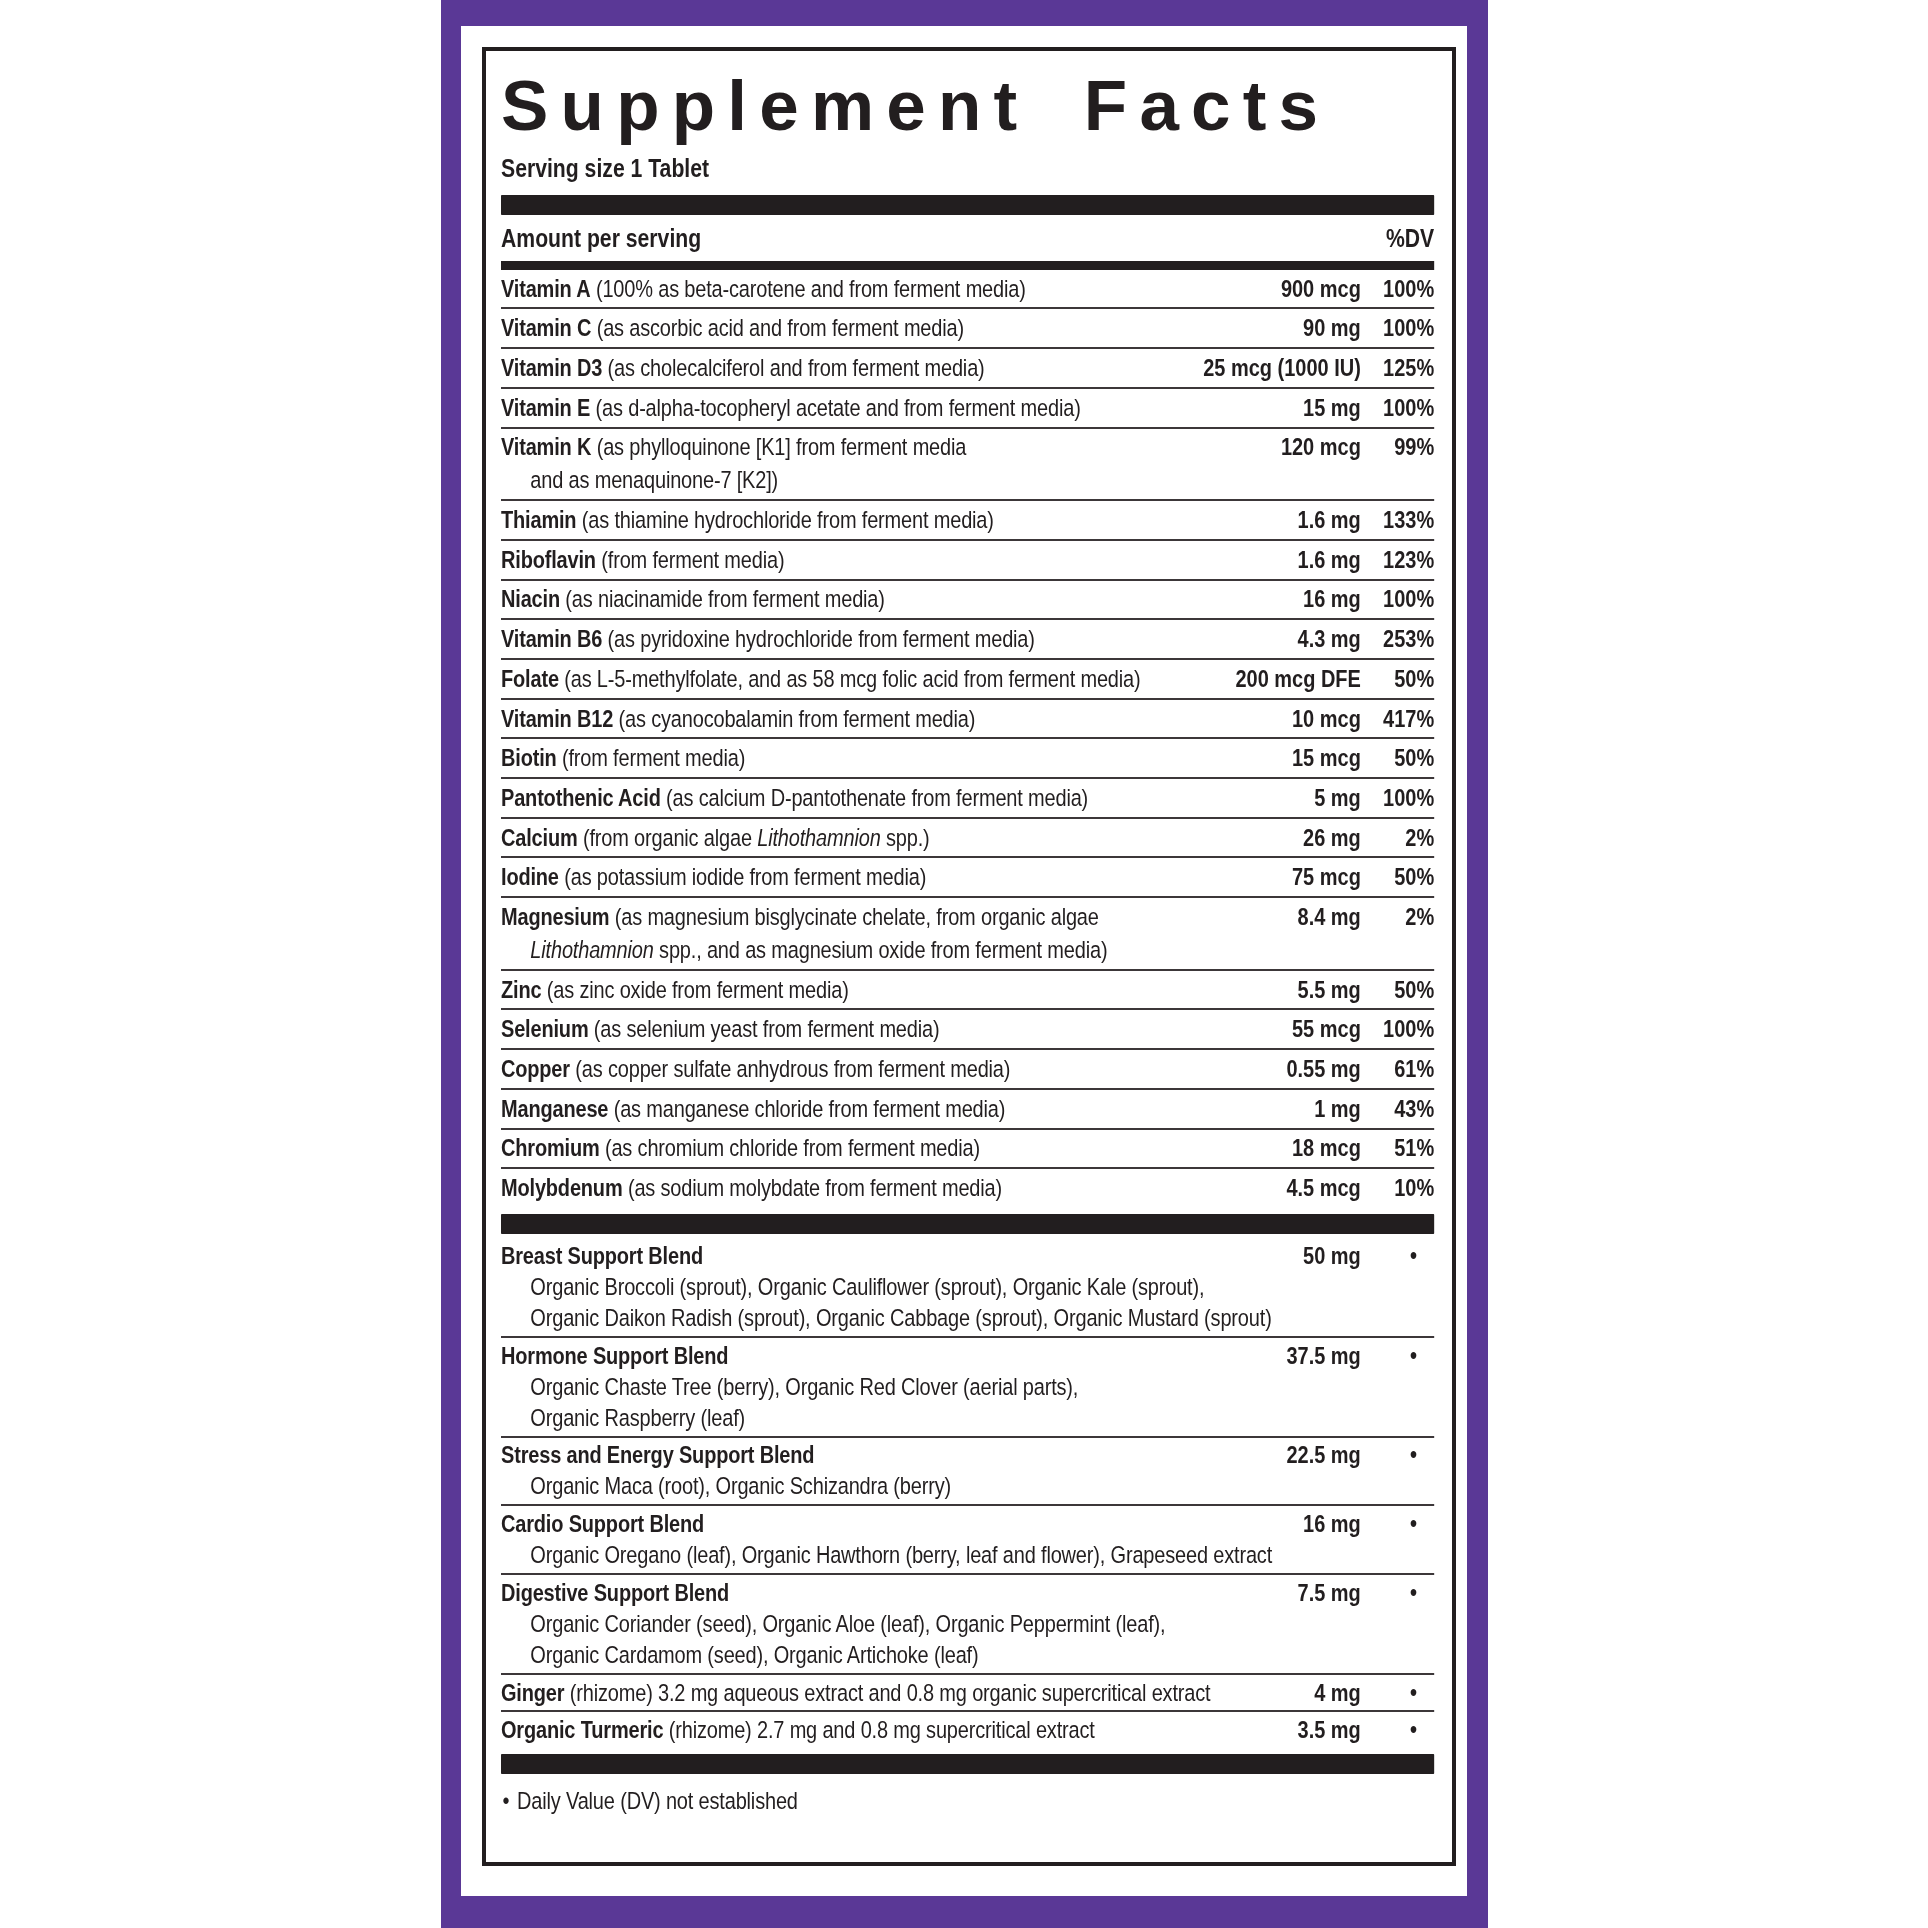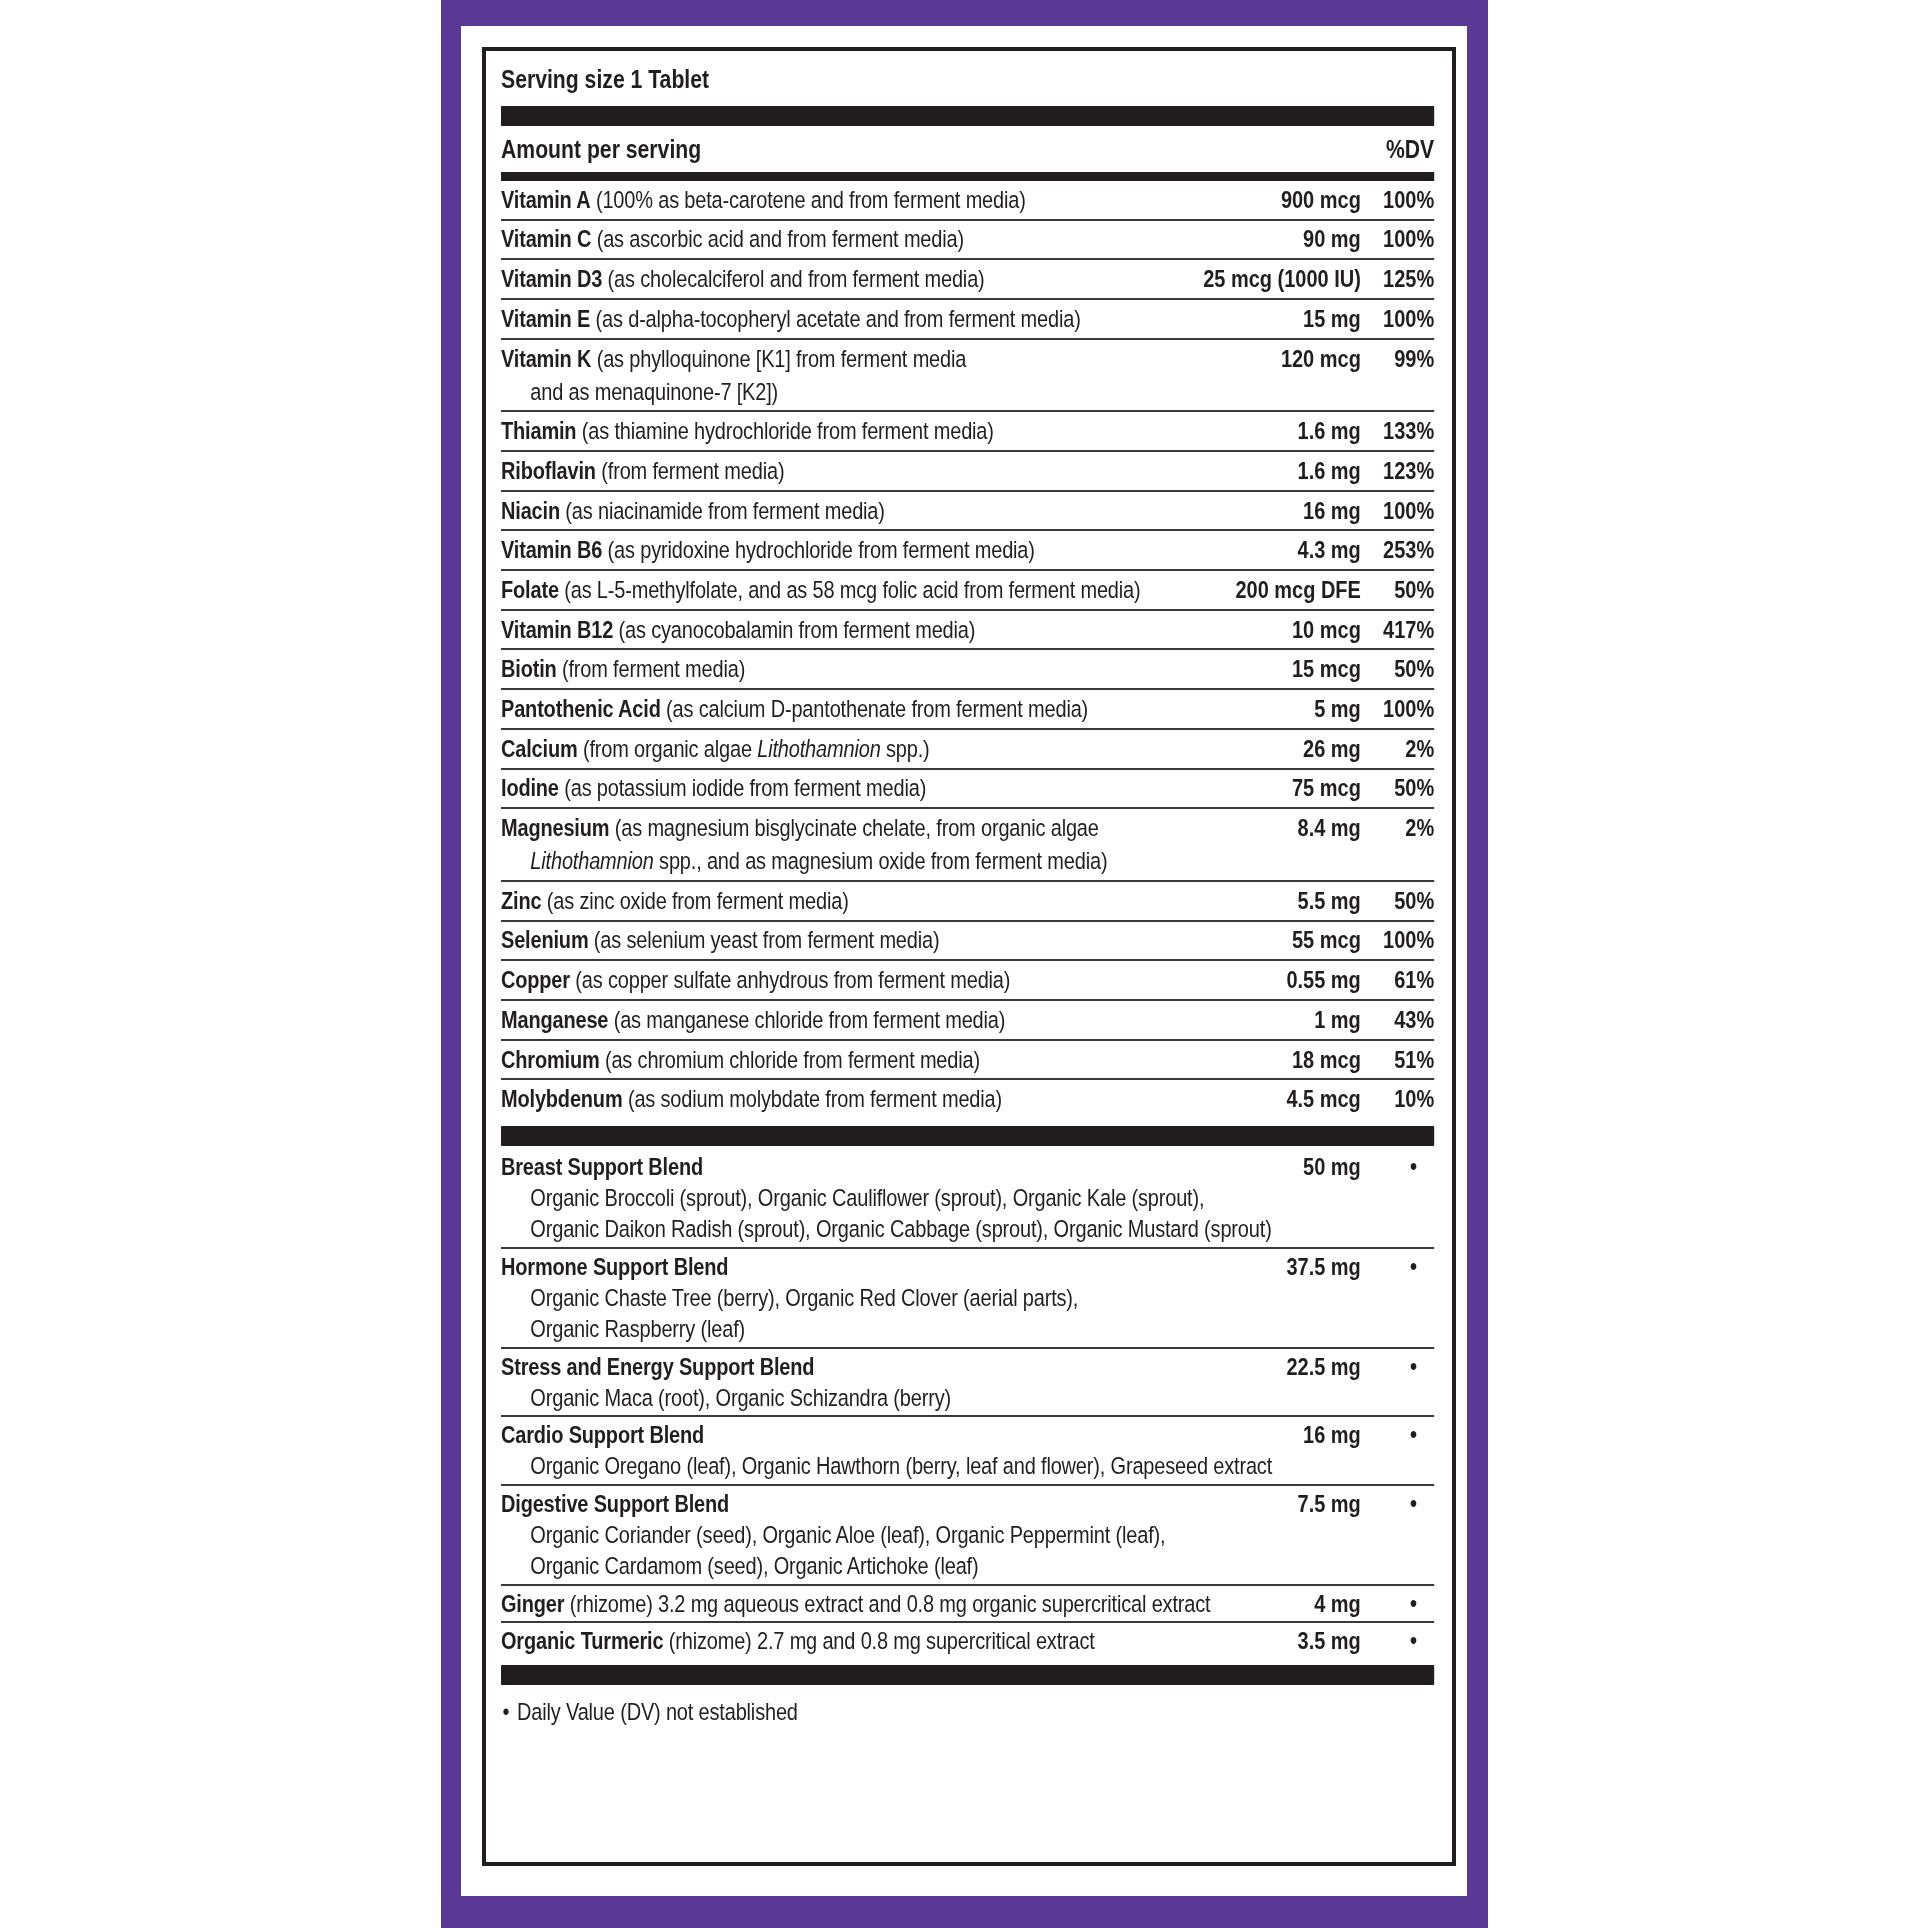--- a/index.html
+++ b/index.html
@@ -73,20 +73,21 @@
   .footnote .dot{margin-right:9.4px;}
 </style>
 </head>
 <body>
 
 <div class="purple-band"></div>
 
 <div class="white-card">
   <div class="facts-box">
 
+    <div class="title">Supplement Facts</div>
 
     <div class="condense">
 
       <div class="serving">Serving size 1 Tablet</div>
 
       <div class="bar thick"></div>
 
       <div class="col-header">
         <span>Amount per serving</span>
         <span>%DV</span>

